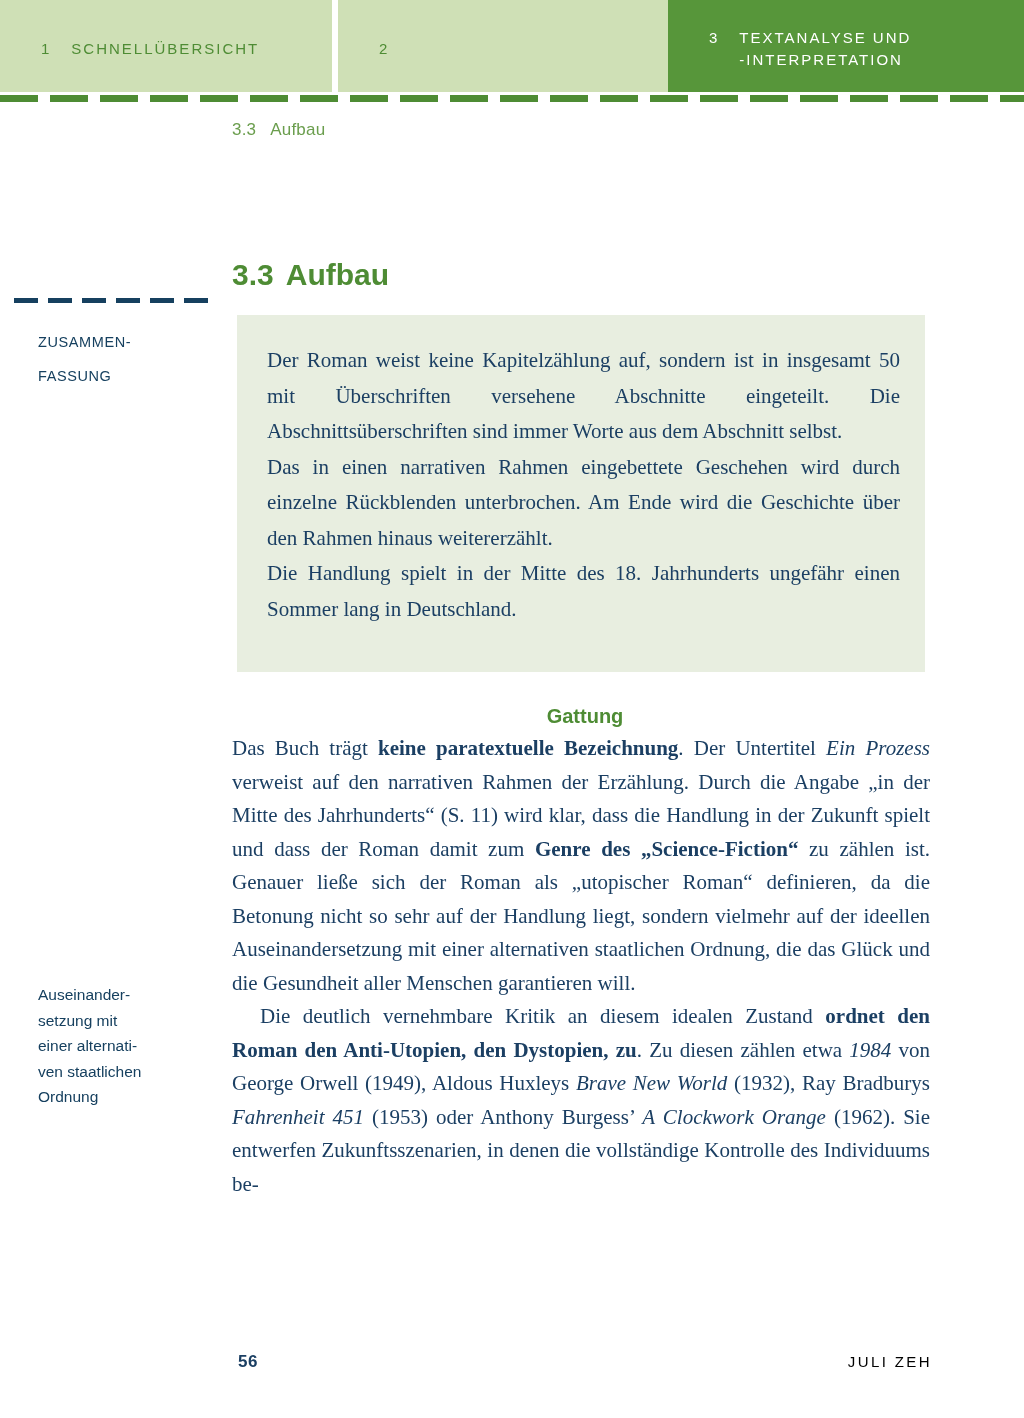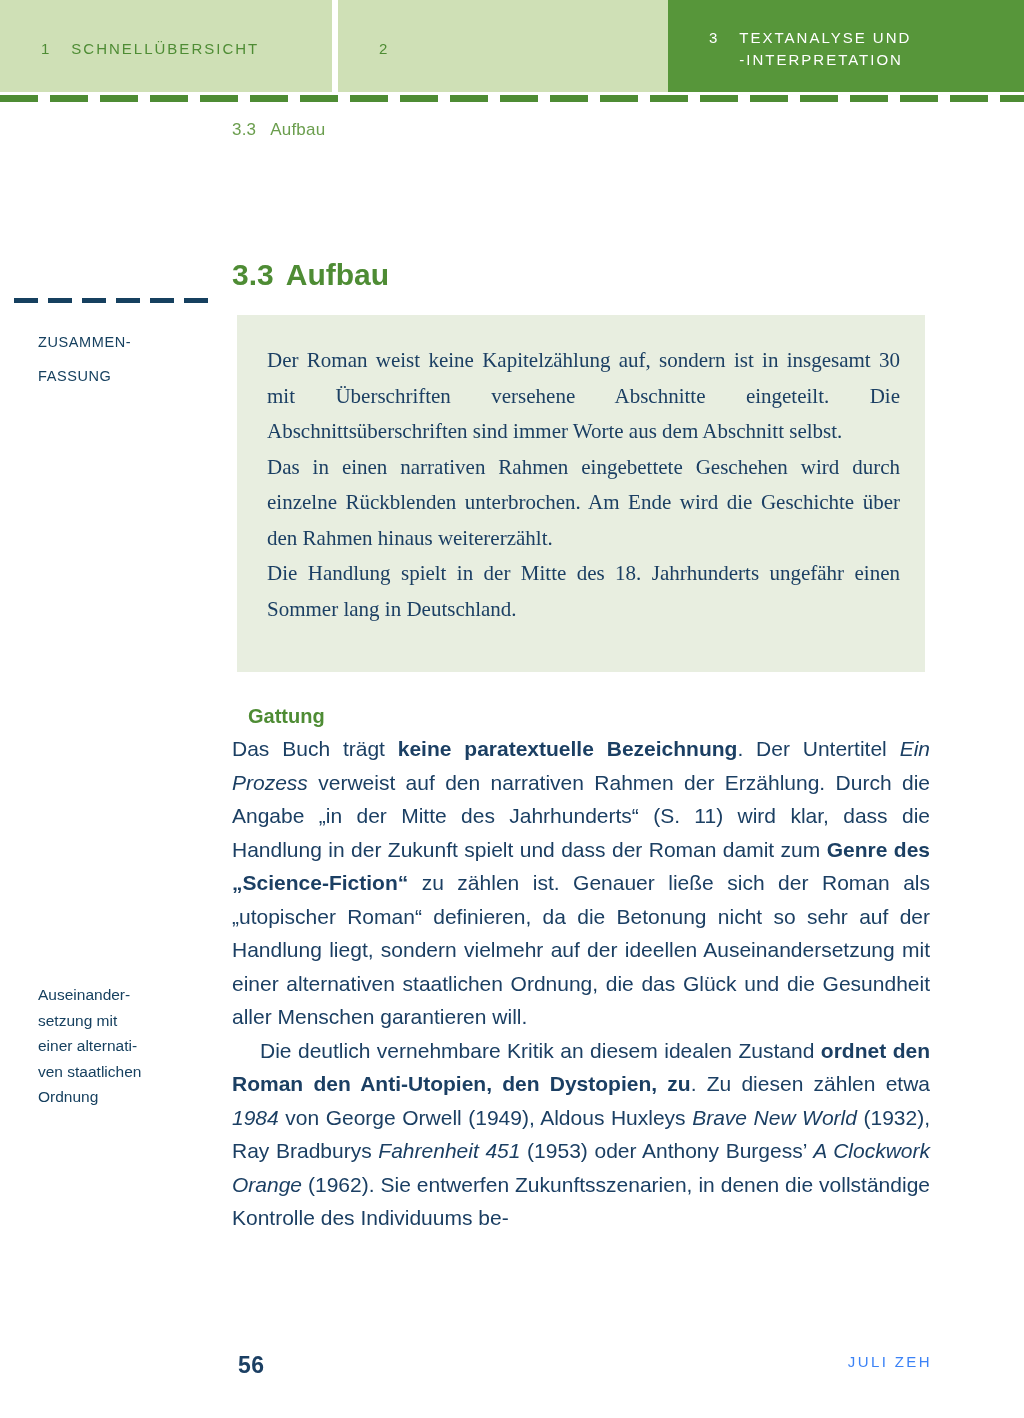--- a/index.html
+++ b/index.html
@@ -155,51 +155,52 @@
   .content {
     position: absolute;
     left: 232px;
     top: 705px;
     width: 698px;
   }
   .section-heading {
     font-size: 20px;
     font-weight: bold;
     color: #4e8c34;
-    margin: 0 0 4px 16px;
+    margin: 0 0 4px 8px;
     letter-spacing: 0px;
+    text-align: center;
   }
   .body-text {
-    font-family: Liberation Sans, sans-serif;
+    font-family: Liberation Serif, serif;
     font-size: 21px;
     line-height: 33.5px;
     color: #1b3f63;
     text-align: justify;
     margin: 0;
   }
   .body-text.indented { text-indent: 28px; }
   .body-text b { font-weight: bold; }
   .body-text i { font-style: italic; }
 
   
   .footer-page {
     position: absolute;
     left: 238px;
     top: 1352px;
-    font-size: 23px;
+    font-size: 17px;
     font-weight: bold;
     color: #1b3f63;
     letter-spacing: 0.5px;
   }
   .footer-book {
     position: absolute;
     right: 92px;
     top: 1353px;
     font-size: 15px;
-    color: #3b82f6;
+    color: #000000;
     letter-spacing: 2.4px;
     text-transform: uppercase;
   }
 </style>
 </head>
 <body>
 
 <div class="header">
 
   <div class="tab tab-inactive tab-1">
@@ -238,21 +239,21 @@
 <div class="margin-note note-summary" style="white-space: pre-line;">ZUSAMMEN-
 FASSUNG</div>
 <div class="margin-note note-aus" style="white-space: pre-line;">Auseinander-
 setzung mit
 einer alternati-
 ven staatlichen
 Ordnung</div>
 
 <div class="summary-box">
   <div class="summary-text">
-    <p>Der Roman weist keine Kapitelzählung auf, sondern ist in insgesamt 30 mit Überschriften versehene Abschnitte eingeteilt. Die Abschnittsüberschriften sind immer Worte aus dem Abschnitt selbst.</p>
+    <p>Der Roman weist keine Kapitelzählung auf, sondern ist in insgesamt 50 mit Überschriften versehene Abschnitte eingeteilt. Die Abschnittsüberschriften sind immer Worte aus dem Abschnitt selbst.</p>
     <p>Das in einen narrativen Rahmen eingebettete Geschehen wird durch einzelne Rückblenden unterbrochen. Am Ende wird die Geschichte über den Rahmen hinaus weitererzählt.</p>
     <p>Die Handlung spielt in der Mitte des 18. Jahrhunderts ungefähr einen Sommer lang in Deutschland.</p>
   </div>
 </div>
 
 <div class="content">
   <h2 class="section-heading">Gattung</h2>
 
   <p class="body-text"><span>Das Buch trägt </span><b>keine paratextuelle Bezeichnung</b><span>. Der Untertitel </span><i>Ein Prozess</i><span> verweist auf den narrativen Rahmen der Erzählung. Durch die Angabe „in der Mitte des Jahrhunderts“ (S. 11) wird klar, dass die Handlung in der Zukunft spielt und dass der Roman damit zum </span><b>Genre des „Science-Fiction“</b><span> zu zählen ist. Genauer ließe sich der Roman als „utopischer Roman“ definieren, da die Betonung nicht so sehr auf der Handlung liegt, sondern vielmehr auf der ideellen Auseinandersetzung mit einer alternativen staatlichen Ordnung, die das Glück und die Gesundheit aller Menschen garantieren will.</span></p>
 

